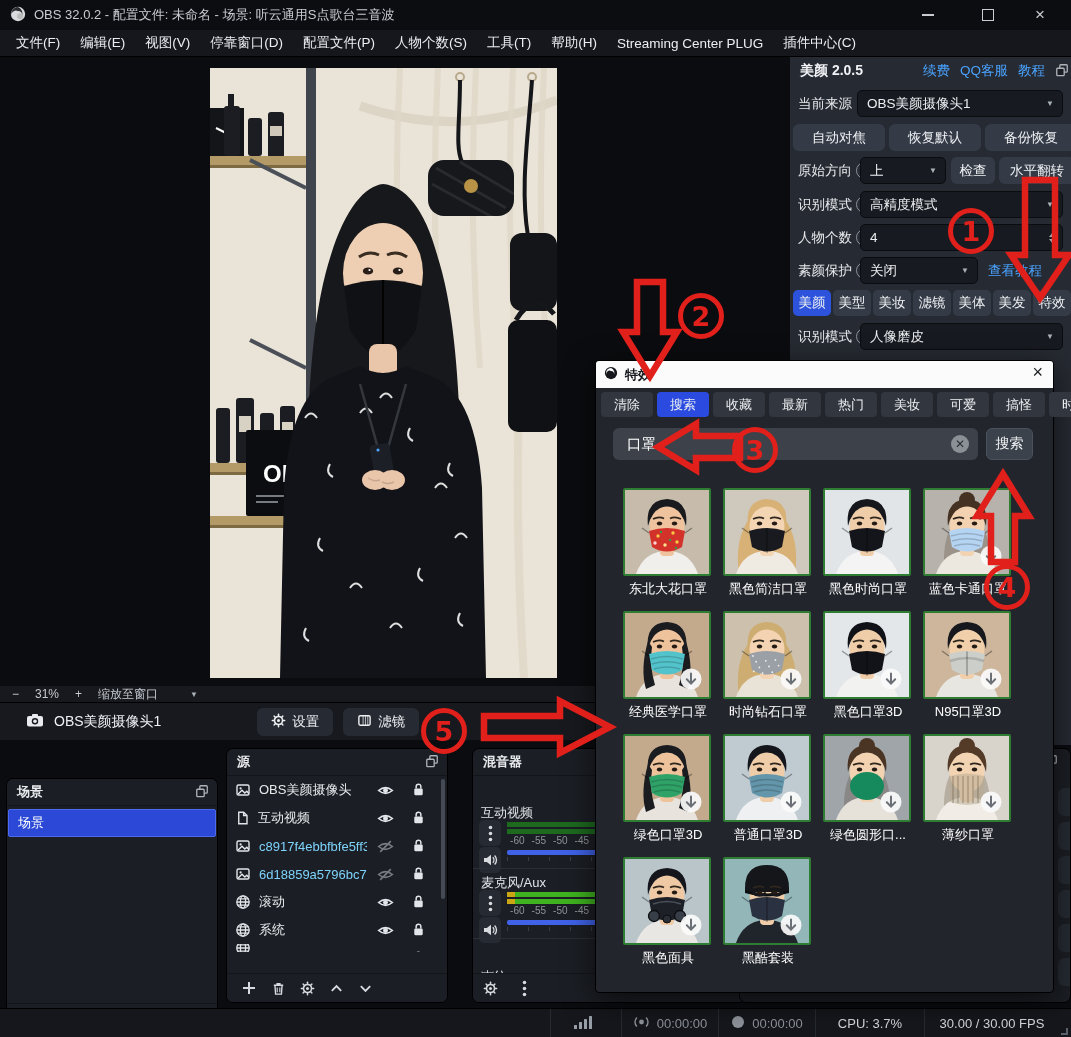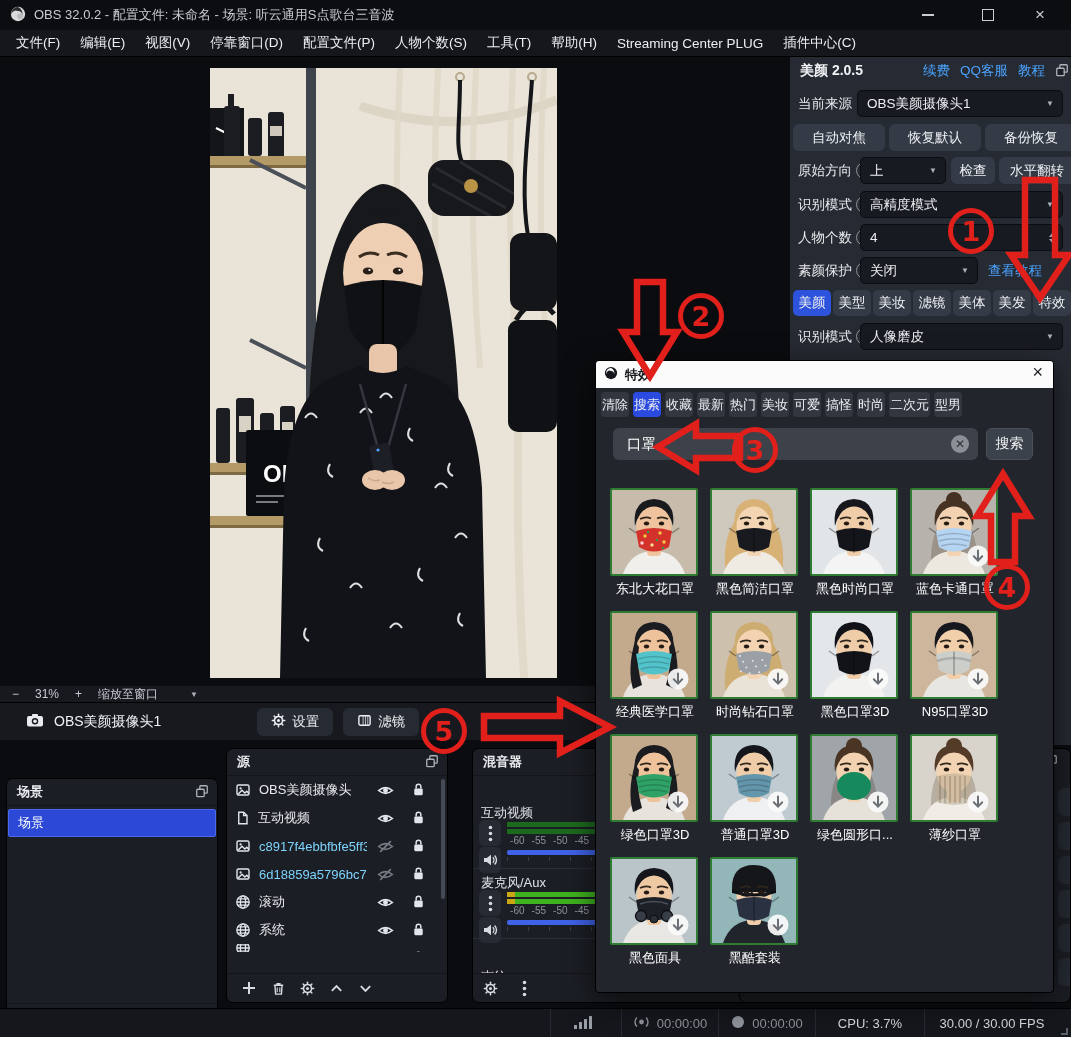--- a/index.html
+++ b/index.html
@@ -94,32 +94,32 @@
   .dock4-btn{position:absolute;left:318px;width:80px;height:28px;background:#262b33;border-radius:6px;}
   
   .popup{position:absolute;left:595px;top:360px;width:459px;height:633px;background:#22252c;
          border:1px solid #000;border-radius:4px;box-sizing:border-box;z-index:50;
          box-shadow:0 8px 30px rgba(0,0,0,.6);}
   .popup-title{position:absolute;left:0;top:0;width:100%;height:27px;background:#fbfbfb;border-radius:3px 3px 0 0;
                display:flex;align-items:center;}
   .popup-title .ptxt{margin-left:7px;font-size:13px;font-weight:bold;color:#15171c;}
   .popup-close{position:absolute;right:10px;top:1px;font-size:18px;color:#1b1d22;}
   .fx-tabs{position:absolute;left:5px;top:31px;width:450px;display:flex;gap:4px;}
-  .fx-tab{height:25px;padding:0 1px;background:#32363e;border-radius:4px;display:flex;align-items:center;
+  .fx-tab{height:25px;padding:0 13px;background:#32363e;border-radius:4px;display:flex;align-items:center;
           justify-content:center;font-size:13px;color:#eef0f3;white-space:nowrap;}
   .fx-tab.active{background:#2b4be0;}
   .fx-search-input{position:absolute;left:17px;top:67px;width:365px;height:32px;background:#3d424a;
                    border-radius:6px;box-sizing:border-box;display:flex;align-items:center;}
   .fx-search-input .sval{margin-left:14px;font-size:14.5px;color:#fff;}
   .fx-clear{position:absolute;right:9px;top:7px;width:18px;height:18px;border-radius:50%;background:#8b9097;
             color:#2b2f35;font-size:12px;font-weight:bold;display:flex;align-items:center;justify-content:center;}
   .fx-search-btn{position:absolute;left:390px;top:67px;width:47px;height:32px;background:#3c424b;
                  border:1px solid #4a515b;border-radius:6px;box-sizing:border-box;display:flex;align-items:center;
                  justify-content:center;font-size:14px;color:#eef0f3;}
-  .fx-grid{position:absolute;left:14px;top:127px;width:425px;display:grid;
+  .fx-grid{position:absolute;left:27px;top:127px;width:425px;display:grid;
            grid-template-columns:repeat(4,90px);column-gap:10px;row-gap:13px;}
   .fx-item{width:90px;}
   .fx-thumb{width:84px;height:84px;border:2px solid #2f7d33;border-radius:2px;overflow:hidden;background:#333;}
   .fx-thumb svg{display:block;}
   .fx-label{margin-top:4px;text-align:center;font-size:13px;color:#fff;white-space:nowrap;overflow:hidden;}
   
   .statusbar{position:absolute;left:0;top:1008px;width:1071px;height:29px;background:#15171c;border-top:1px solid #000;
              display:flex;align-items:center;justify-content:flex-end;}
   .sb-item{height:29px;display:flex;align-items:center;justify-content:center;border-left:1px solid #262a31;
            color:#8e939b;font-size:13px;white-space:nowrap;}

